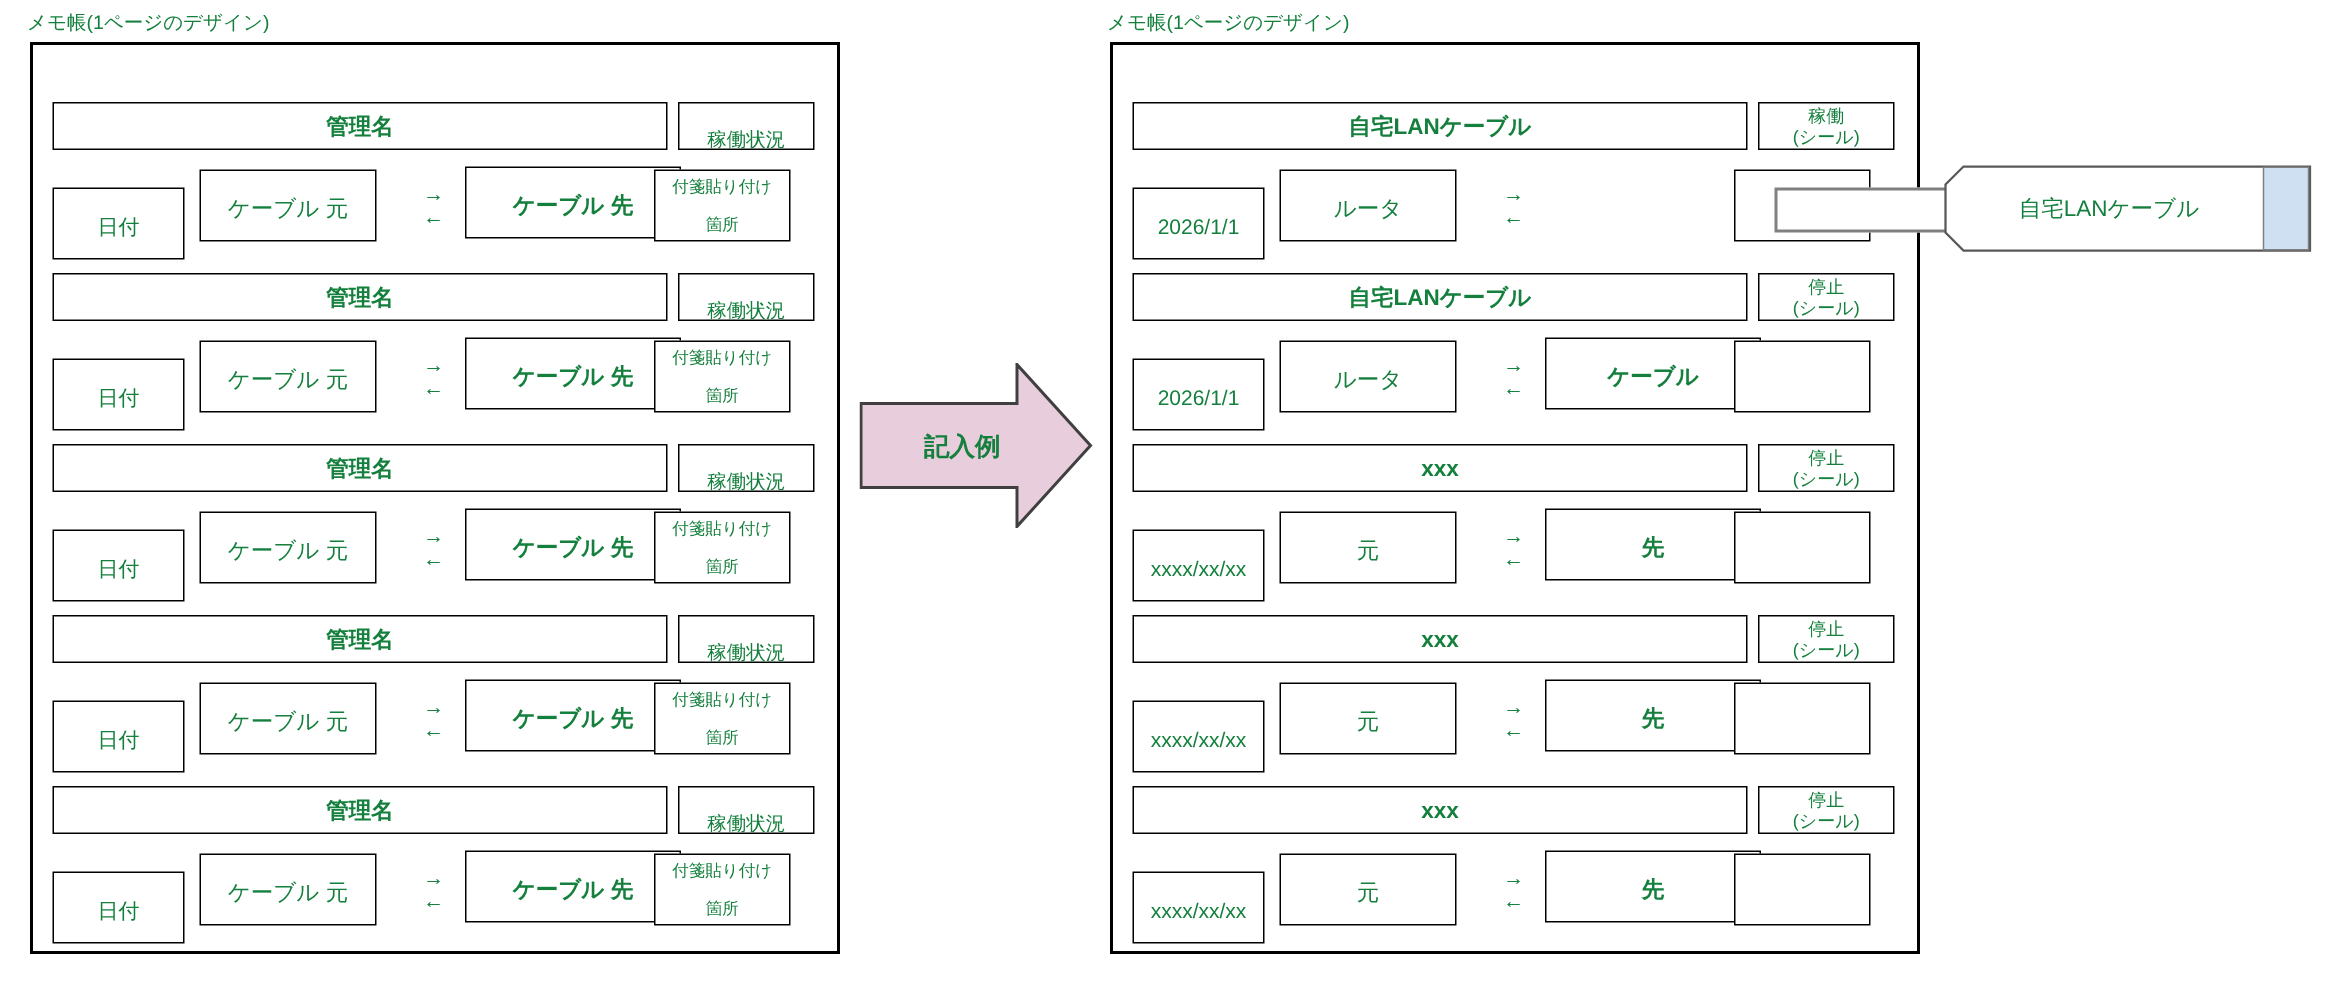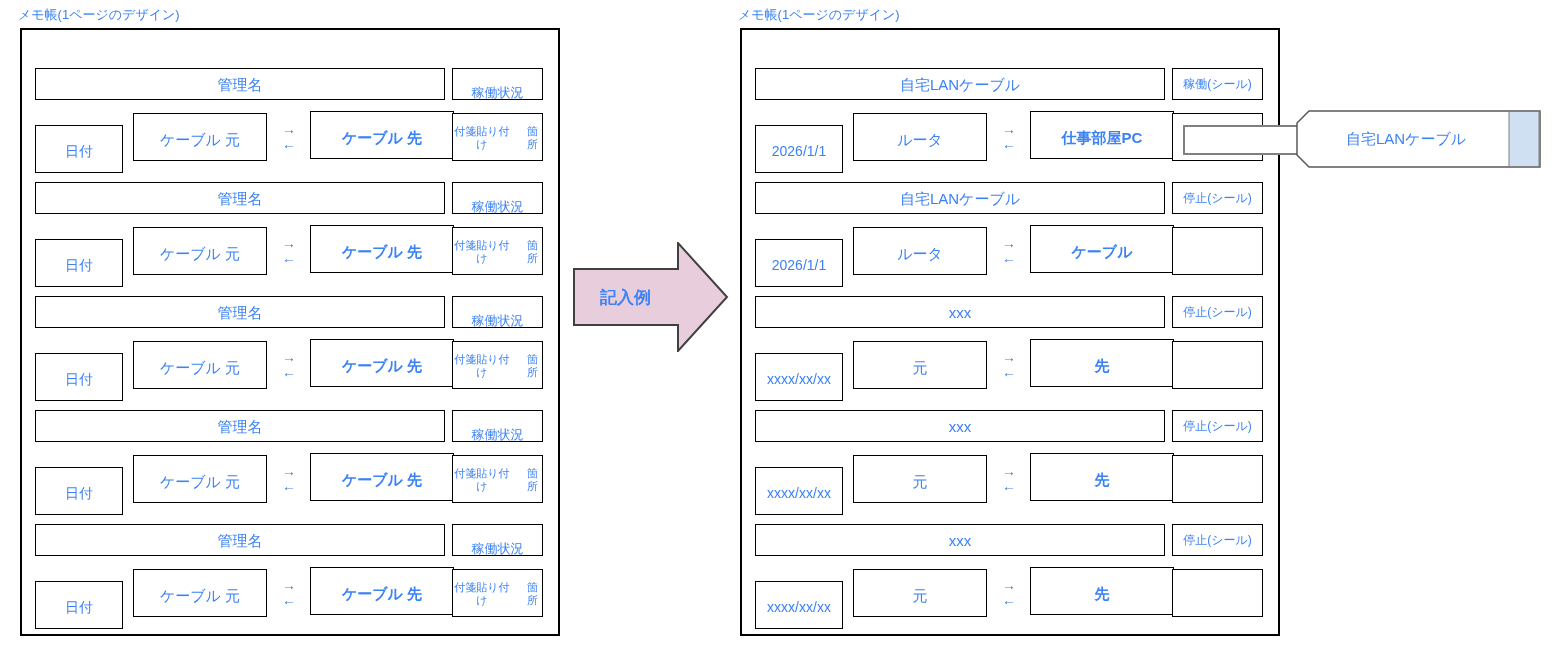--- a/index.html
+++ b/index.html
@@ -1,53 +1,53 @@
 <!DOCTYPE html>
 <html><head>
 <meta charset="utf-8">
 <style>
   html,body{margin:0;padding:0;background:#ffffff;}
   #stage{
     position:relative;width:1560px;height:660px;background:#ffffff;overflow:hidden;
-    font-family:"Liberation Sans","DejaVu Sans",sans-serif;color:#3b82f6;
+    font-family:"Liberation Sans","DejaVu Sans",sans-serif;color:#15803d;
   }
   .panel-title{position:absolute;top:6px;font-size:13px;white-space:nowrap;}
   #left-title{left:18px;}
   #right-title{left:738px;}
   .panel{
     position:absolute;top:28px;width:540px;height:608px;
     border:2px solid #000;background:#fff;box-sizing:border-box;
   }
   #left-panel{left:20px;}
   #right-panel{left:740px;}
   .blk{position:absolute;left:0;width:536px;height:96px;}
   .box{
     position:absolute;box-sizing:border-box;border:1.5px solid #000;background:#fff;
     display:flex;align-items:center;justify-content:center;text-align:center;
     font-size:15px;line-height:1.15;padding-top:5px;
   }
-  .hdr{left:13px;top:0;width:410px;height:32px;padding-top:2px;}
+  .hdr{left:13px;top:0;width:410px;height:32px;padding-top:2px;font-weight:bold;}
   .sts{left:430px;top:0;width:91px;height:32px;font-size:13px;padding-top:19px;}
   .b-date{left:13px;top:45px;width:88px;height:48px;font-size:14px;margin-top:12px;}
-  .b-src{left:111px;top:45px;width:134px;height:48px;}
+  .b-src{left:111px;top:45px;width:118px;height:48px;}
   .b-dst{left:288px;top:43px;width:144px;height:48px;font-weight:bold;}
-  .b-note{left:430px;top:45px;width:91px;height:48px;font-size:11px;gap:12px;}
-  .two{flex-direction:row;justify-content:center;padding-top:1px;}
+  .b-note{left:414px;top:45px;width:91px;height:48px;font-size:11px;gap:12px;}
+  .two{flex-direction:column;justify-content:center;padding-top:1px;}
   .two span{display:block;}
   .sts-r{left:430px;top:0;width:91px;height:32px;font-size:12px;line-height:14px;padding-top:0;}
   .note-l{font-size:11px;line-height:13px;}
   .arr{
     position:absolute;left:246px;top:45px;width:42px;height:48px;
     display:flex;flex-direction:column;align-items:center;justify-content:center;
     font-size:14px;line-height:15px;
   }
   
   #example-arrow{position:absolute;left:573px;top:242px;width:156px;height:110px;}
   #example-arrow-label{
-    position:absolute;left:0;top:27px;width:105px;height:56px;
+    position:absolute;left:16px;top:27px;width:105px;height:56px;
     display:flex;align-items:center;justify-content:center;
     font-size:17px;font-weight:bold;
   }
   
   #tag-connector{
     position:absolute;left:1183px;top:125px;width:117px;height:30px;
     background:#fff;border:2px solid #808080;box-sizing:border-box;z-index:3;
   }
   #cable-label-tag{position:absolute;left:1296px;top:110px;width:246px;height:58px;z-index:4;}
   #cable-label-text{
@@ -161,21 +161,20 @@
       <div class="box sts-r two">
           <span>稼働</span>
           <span>(シール)</span>
         </div>
       <div class="box b-date">2026/1/1</div>
       <div class="box b-src">ルータ</div>
       <div class="arr">
           <span>→</span>
           <span>←</span>
         </div>
-      <div class="box b-dst">仕事部屋PC</div>
       <div class="box b-note"></div>
     </div>
 
     <div class="blk" style="top:152px">
       <div class="box hdr">自宅LANケーブル</div>
       <div class="box sts-r two">
           <span>停止</span>
           <span>(シール)</span>
         </div>
       <div class="box b-date">2026/1/1</div>

